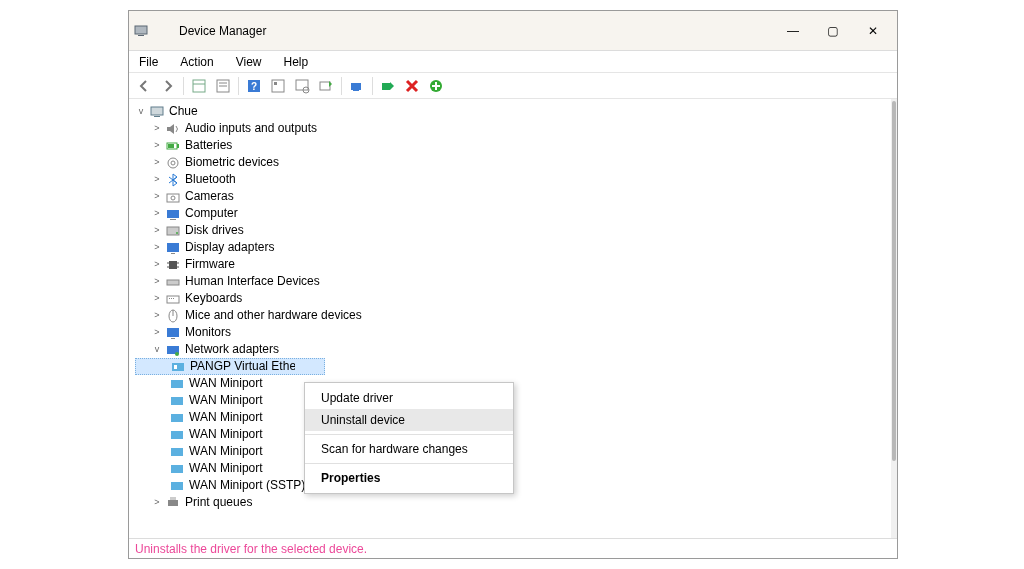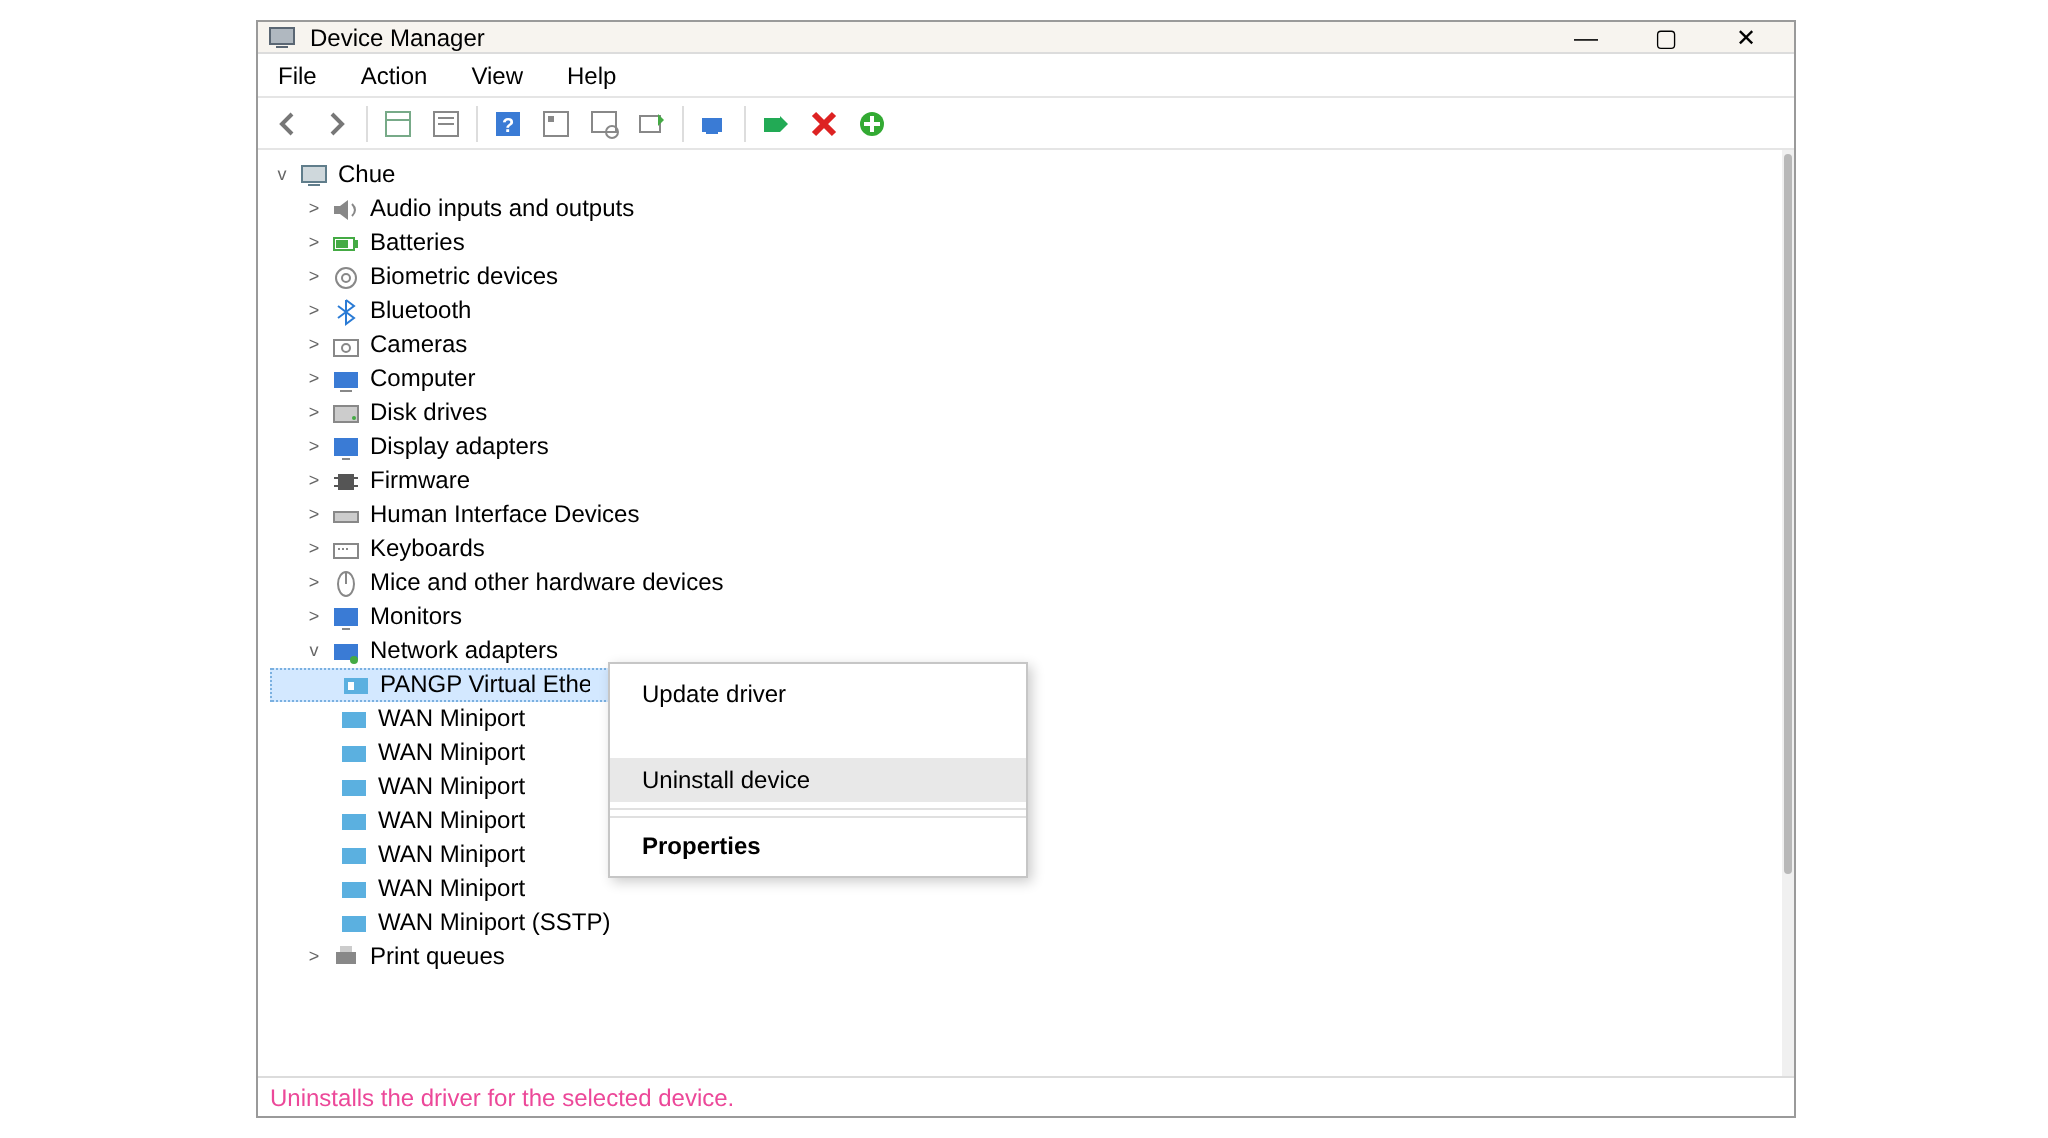--- a/index.html
+++ b/index.html
@@ -1,18 +1,18 @@
 <!DOCTYPE html>
 <html><head>
   <meta charset="utf-8">
   <style>
     * { box-sizing: border-box; margin: 0; padding: 0; }
     html, body { width: 1024px; height: 569px; font-family: "Segoe UI", Tahoma, sans-serif; font-size: 12px; background: #fff; overflow: hidden; }
     .window { position: absolute; left: 128px; top: 10px; width: 770px; height: 549px; background: #fff; border: 1px solid #9a9a9a; display: flex; flex-direction: column; }
-    .titlebar { height: 16px; display: flex; align-items: center; padding: 0 4px; background: #f7f4ef; border-bottom: 1px solid #dcdcdc; }
+    .titlebar { height: 40px; display: flex; align-items: center; padding: 0 4px; background: #f7f4ef; border-bottom: 1px solid #dcdcdc; gap: 24px; }
     .titlebar .app-icon { width: 16px; height: 16px; margin-right: 6px; display: inline-block; }
     .title-text { flex: 1; font-size: 12px; }
     .win-btns { display: flex; }
     .win-btn { width: 40px; height: 26px; display: flex; align-items: center; justify-content: center; font-size: 12px; }
     .win-btn.min::before { content: "—"; }
     .win-btn.max::before { content: "▢"; }
     .win-btn.close::before { content: "✕"; }
 
     .menubar { height: 22px; display: flex; align-items: center; padding: 0 6px; gap: 14px; background: #fff; border-bottom: 1px solid #e5e5e5; }
     .menu-item { padding: 20px 4px; }
@@ -29,23 +29,23 @@
     .tree { position: absolute; left: 6px; top: 4px; right: 8px; }
     .node { display: flex; align-items: center; height: 17px; line-height: 17px; white-space: nowrap; }
     .node .twisty { width: 12px; text-align: center; color: #666; font-size: 9px; margin-right: 2px; }
     .node .icon { width: 16px; height: 16px; margin-right: 4px; display: inline-flex; align-items: center; justify-content: center; }
     .node.selected { background: #d3e8ff; border: 1px dotted #7ab0e0; width: 190px; }
     .indent-0 { padding-left: 0; }
     .indent-1 { padding-left: 16px; }
     .indent-2 { padding-left: 34px; }
     .truncated { max-width: 105px; overflow: hidden; text-overflow: clip; }
 
-    .context-menu { position: absolute; left: 175px; top: 256px; width: 210px; background: #fff; border: 1px solid #c6c6c6; box-shadow: 2px 2px 6px rgba(0,0,0,.2); padding: 4px 0; z-index: 10; }
+    .context-menu { position: absolute; left: 175px; top: 283px; width: 210px; background: #fff; border: 1px solid #c6c6c6; box-shadow: 2px 2px 6px rgba(0,0,0,.2); padding: 4px 0; z-index: 10; }
     .ctx-item { height: 22px; display: flex; align-items: center; padding: 0 16px; font-size: 12px; }
-    .ctx-item.highlight { background: #e8e8e8; margin-top: 21px; }
+    .ctx-item.highlight { background: #e8e8e8; }
     .ctx-item.bold { font-weight: 700; }
     .ctx-sep { height: 1px; background: #e0e0e0; margin: 3px 0; }
 
     .statusbar { height: 20px; border-top: 1px solid #dcdcdc; display: flex; align-items: center; padding: 0 6px; background: #fff; color: #ec4899; }
   </style>
 </head>
 <body>
 
 <div class="window">
 
@@ -384,20 +384,21 @@
           </span>
         <span>Print queues</span>
       </div>
 
     </div>
 
     <div class="context-menu">
       <div class="ctx-item">Update driver</div>
       <div class="ctx-item highlight">Uninstall device</div>
       <div class="ctx-sep"></div>
+      <div class="ctx-item">Scan for hardware changes</div>
       <div class="ctx-sep"></div>
       <div class="ctx-item bold">Properties</div>
     </div>
 
     <div class="scroll-indicator">
       <div class="scroll-thumb"></div>
     </div>
   </div>
 
   <div class="statusbar">

